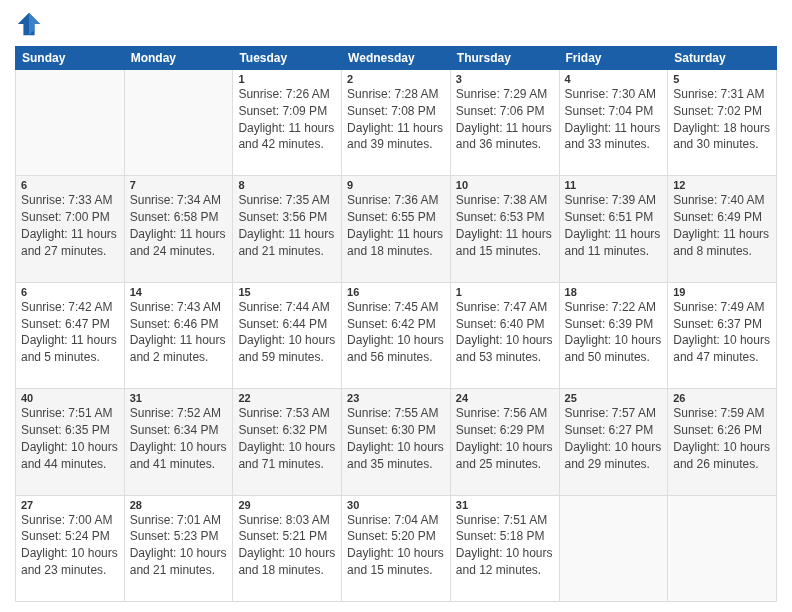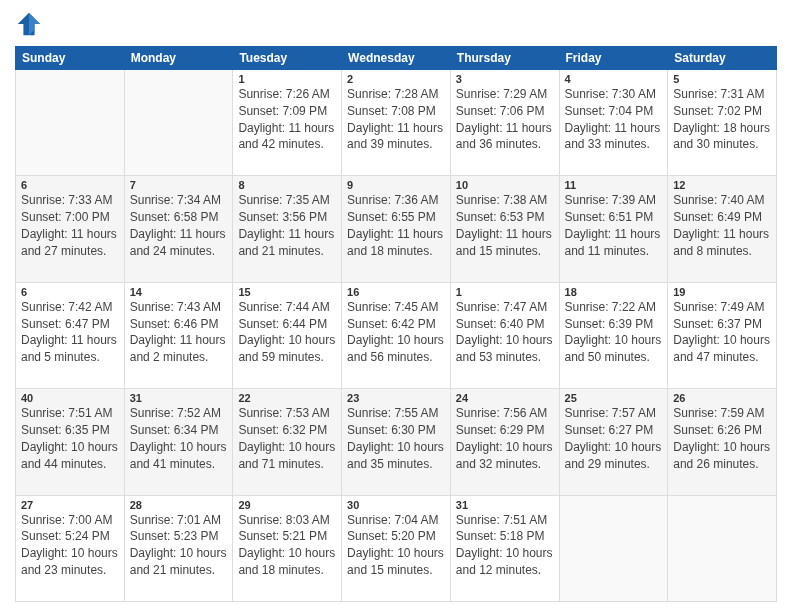--- a/index.html
+++ b/index.html
@@ -336,21 +336,21 @@
               <div>Sunrise: 7:55 AM</div>
               <div>Sunset: 6:30 PM</div>
               <div>Daylight: 10 hours and 35 minutes.</div>
             </div>
           </td>
           <td>
             <span class="day-num">24</span>
             <div class="day-info">
               <div>Sunrise: 7:56 AM</div>
               <div>Sunset: 6:29 PM</div>
-              <div>Daylight: 10 hours and 32 minutes.</div>
+              <div>Daylight: 10 hours and 25 minutes.</div>
             </div>
           </td>
           <td>
             <span class="day-num">25</span>
             <div class="day-info">
               <div>Sunrise: 7:57 AM</div>
               <div>Sunset: 6:27 PM</div>
               <div>Daylight: 10 hours and 29 minutes.</div>
             </div>
           </td>

